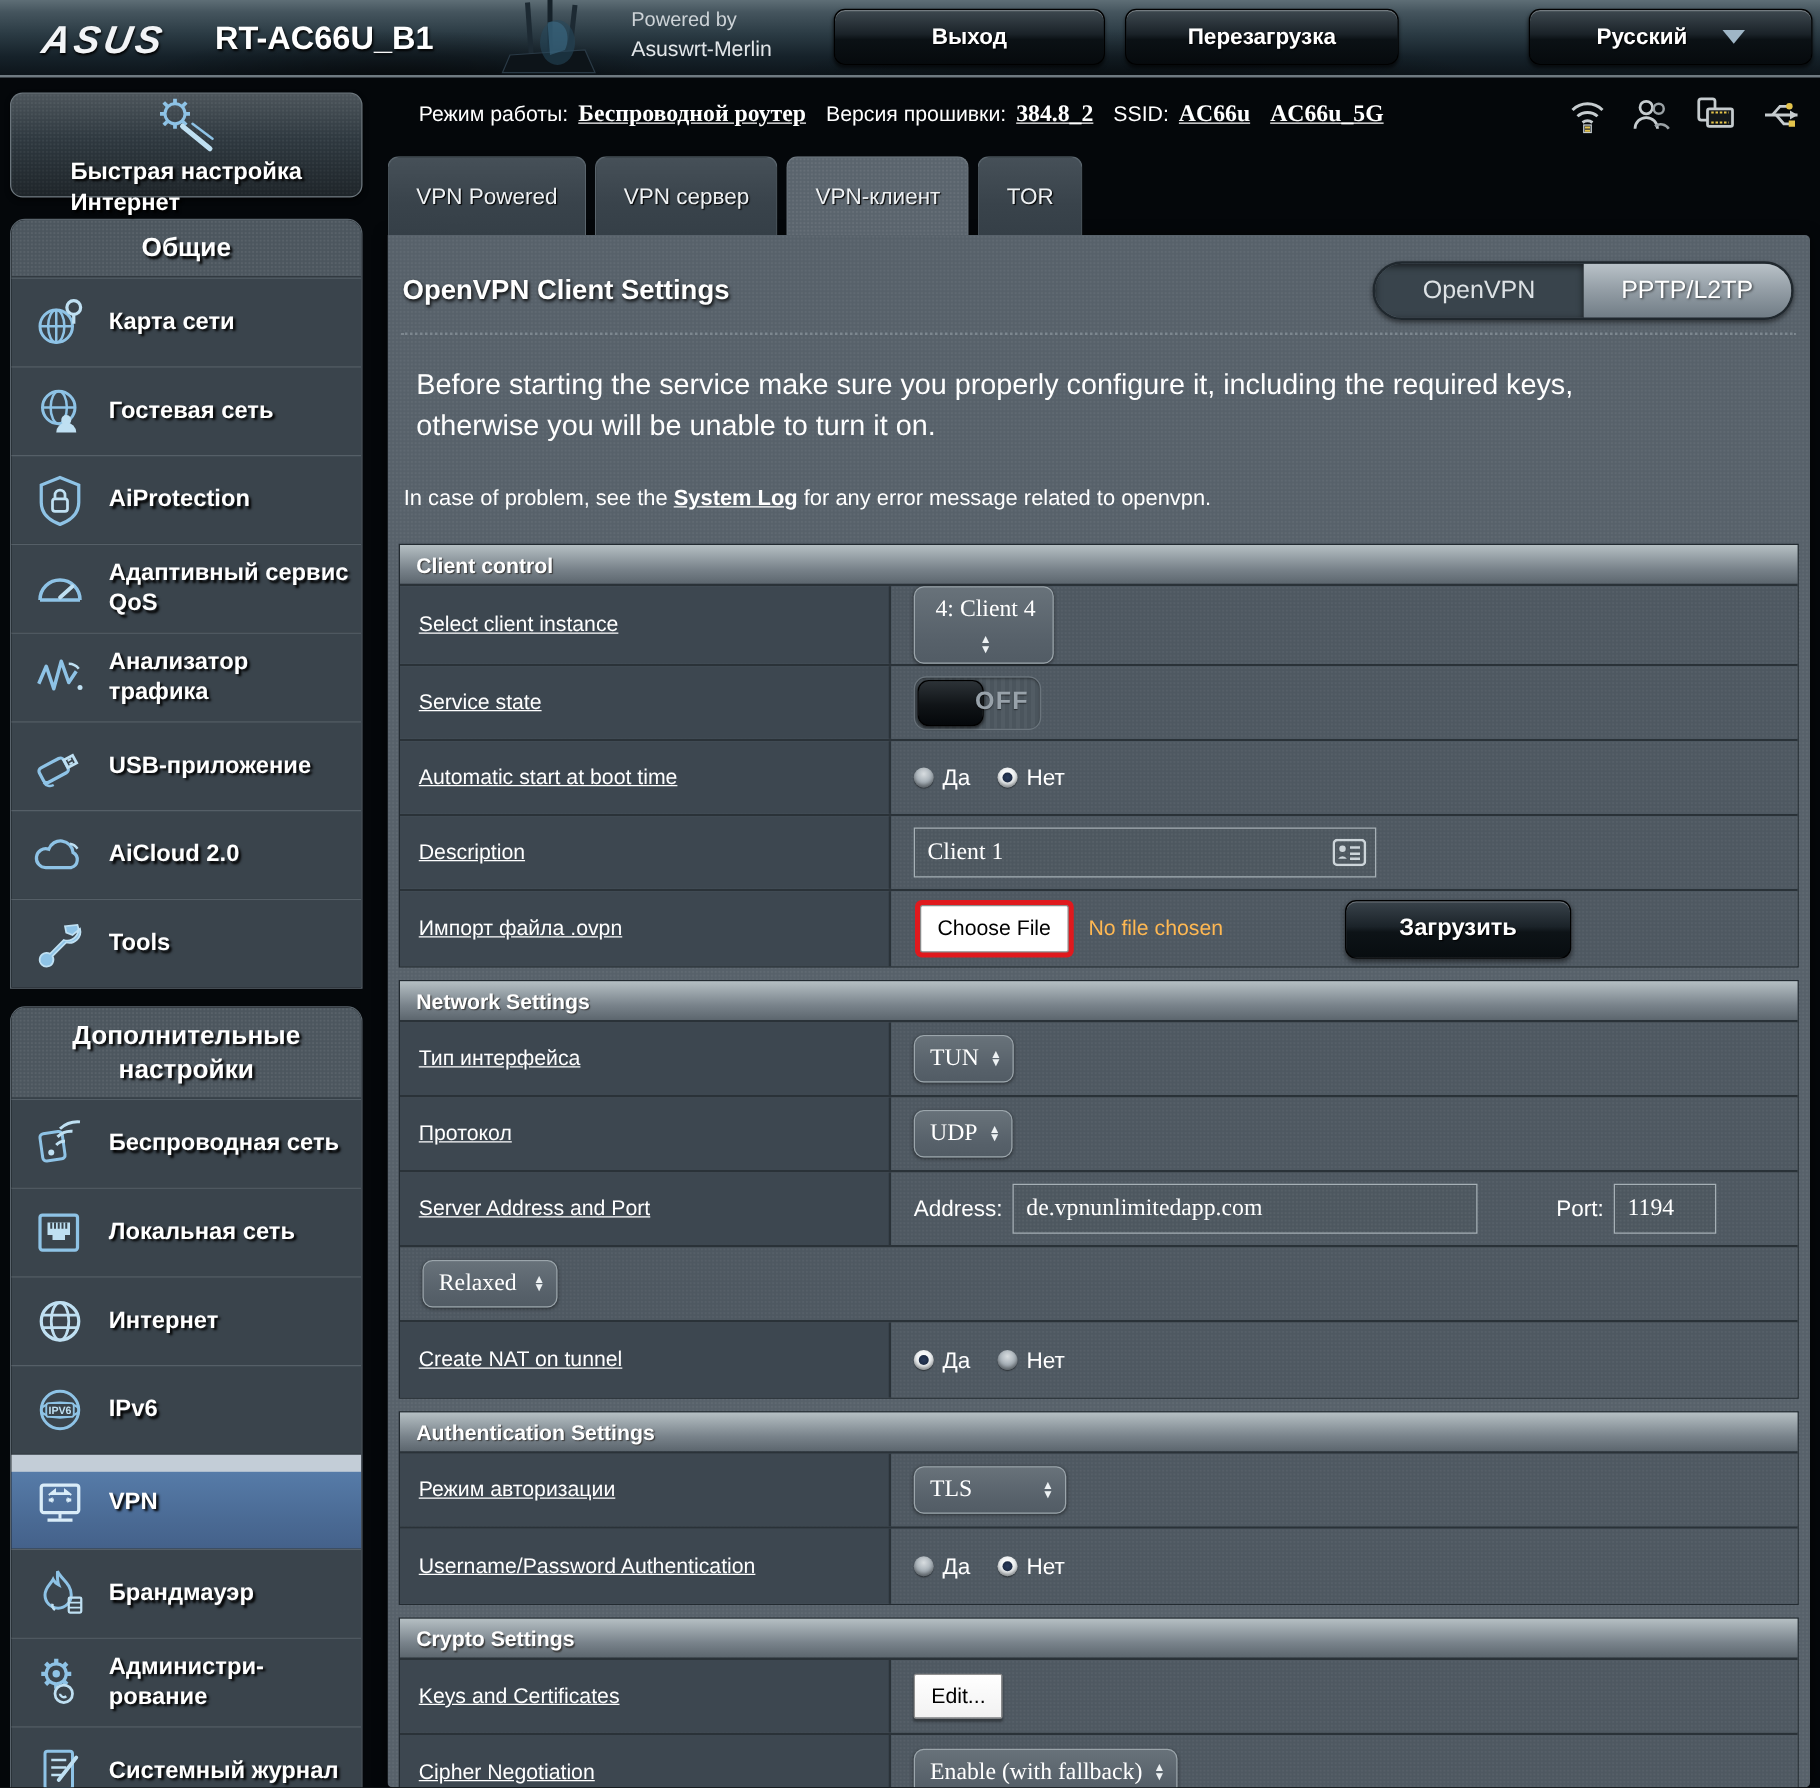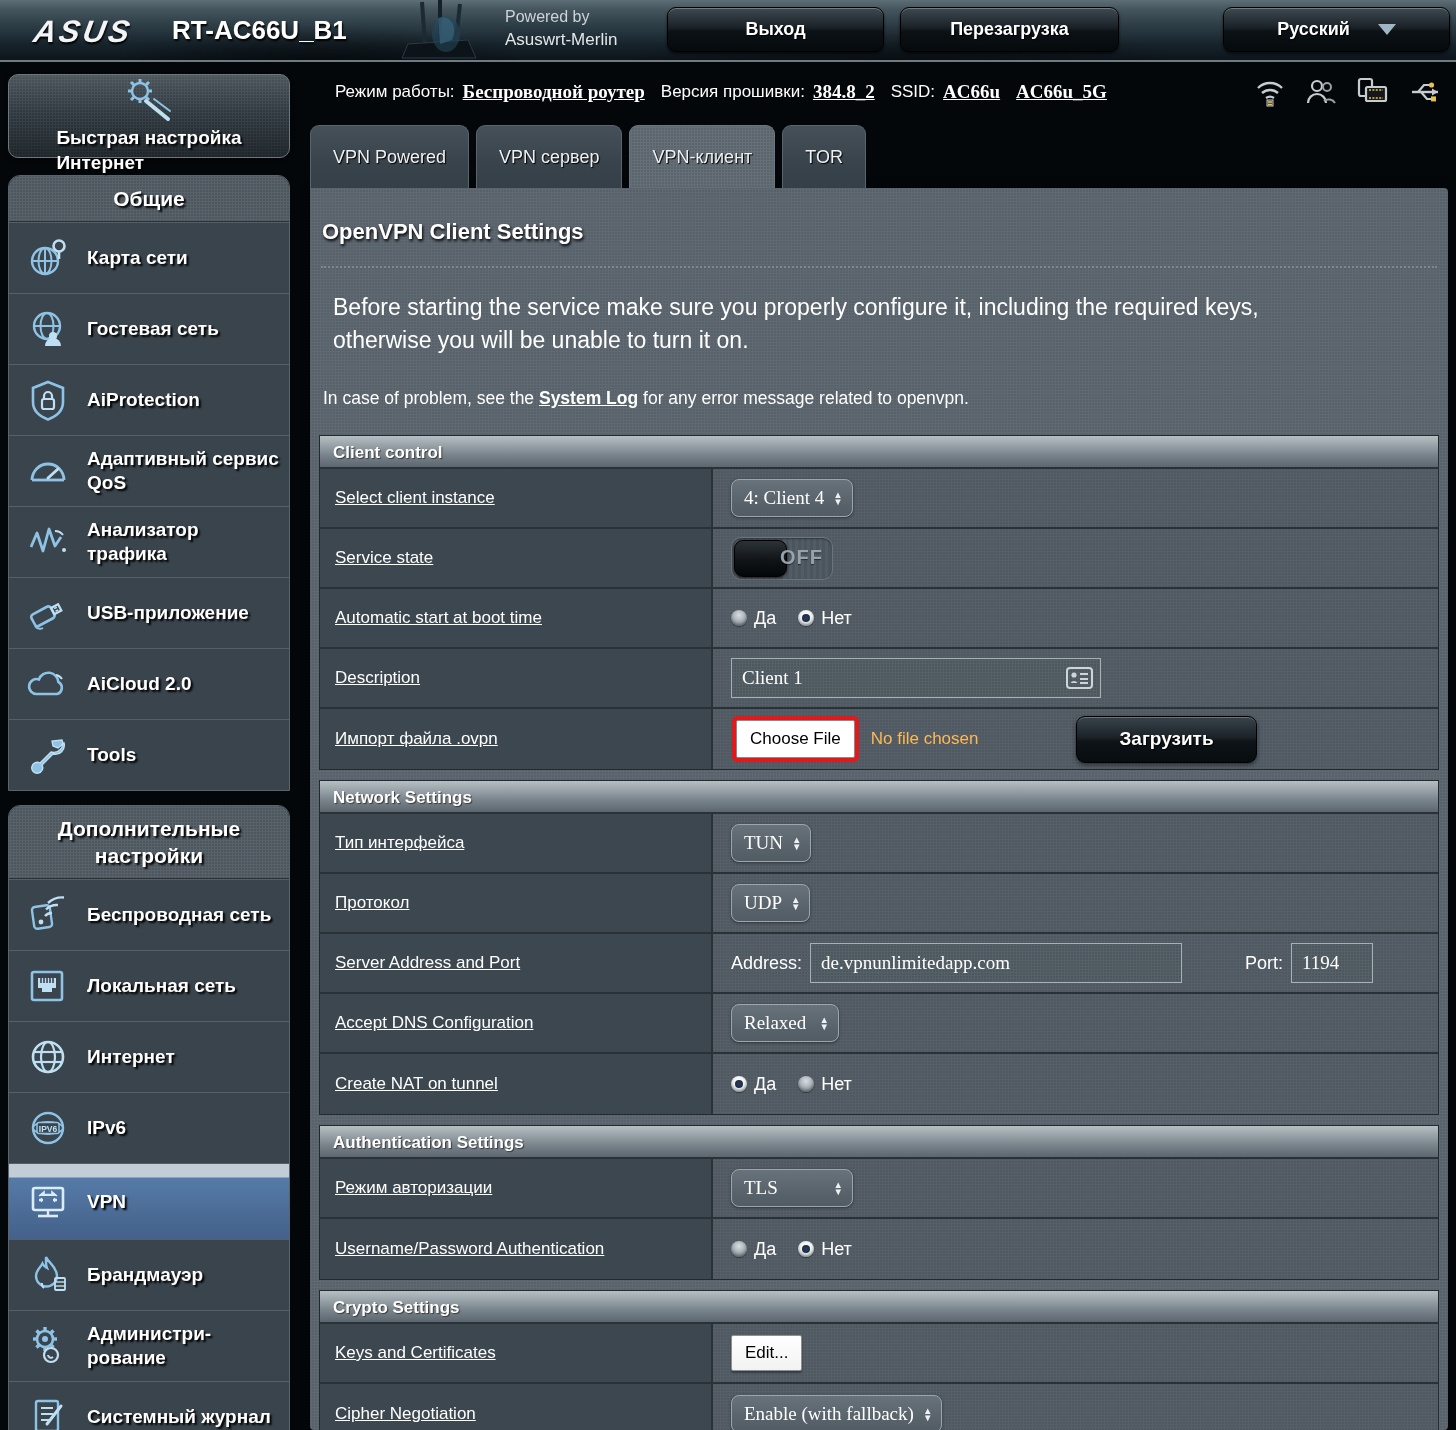--- a/index.html
+++ b/index.html
@@ -112,21 +112,21 @@
   .cell-v { flex:1; background-color:#4e5861;
     background-image:radial-gradient(rgba(255,255,255,.045) 1px, transparent 1.2px); background-size:3px 3px;
     display:flex; align-items:center; padding-left:18px; color:#fff; font-size:18px; }
 
   
   .select { display:inline-flex; align-items:center; justify-content:space-between; gap:9px;
     background:linear-gradient(180deg,#68727a,#57616a 70%,#525c65); border:1px solid #9ba5ab; border-radius:8px;
     padding:7px 9px 7px 12px; cursor:pointer; box-shadow:0 1px 3px rgba(0,0,0,.45); }
   .select .s-txt { font-family:"Liberation Serif", serif; font-size:19px; color:#fff; white-space:nowrap; }
   .select .s-arrows { display:flex; flex-direction:column; line-height:7.5px; font-size:9.5px; color:#eef2f4; }
-  .w-instance { min-width:112px; } .w-mini { min-width:66px; } .w-relaxed { min-width:108px; }
+  .w-instance { min-width:112px;flex-direction:column; } .w-mini { min-width:66px; } .w-relaxed { min-width:108px; }
   .w-tls { min-width:122px; } .w-cipher { min-width:198px; }
 
   .toggle { position:relative; width:102px; height:43px; border-radius:10px; border:1px solid #6b757d;
     background:repeating-linear-gradient(90deg,#4b555d 0 3px,#525c64 3px 6px); cursor:pointer;
     box-shadow:inset 0 1px 2px rgba(0,0,0,.4); }
   .toggle .knob { position:absolute; left:2px; top:2px; width:53px; height:37px; border-radius:9px;
     background:linear-gradient(180deg,#2c3237 0%,#101417 55%,#04070a 100%); border:1px solid #000;
     box-shadow:0 1px 3px rgba(0,0,0,.7); }
   .toggle .off-txt { position:absolute; right:9px; top:8px; color:#98a2aa; font-weight:bold; font-size:20px;
     letter-spacing:1px; text-shadow:0 1px 1px rgba(0,0,0,.5); }
@@ -487,20 +487,24 @@
     <nav class="tabs">
       <div class="tab">VPN Powered</div>
       <div class="tab">VPN сервер</div>
       <div class="tab active">VPN-клиент</div>
       <div class="tab">TOR</div>
     </nav>
 
     <section class="panel">
       <div class="title-row">
         <h1 class="page-title">OpenVPN Client Settings</h1>
+        <div class="vpn-type">
+          <button class="half sel">OpenVPN</button>
+          <button class="half unsel">PPTP/L2TP</button>
+        </div>
       </div>
       <hr class="divider">
 
       <p class="intro">
         <span>Before starting the service make sure you properly configure it, including the required keys,</span><br>
         <span>otherwise you will be unable to turn it on.</span>
       </p>
       <p class="problem">
         <span>In case of problem, see the </span><a class="syslog-link">System Log</a><span> for any error message related to openvpn.</span>
       </p>
@@ -605,21 +609,20 @@
           <div class="cell-l">Server Address and Port</div>
           <div class="cell-v">
             <span class="addr-lbl">Address:</span>
             <input class="text-input inp-addr" value="de.vpnunlimitedapp.com" style="">
             <span class="port-lbl">Port:</span>
             <input class="text-input inp-port" value="1194" style="">
           </div>
         </div>
 
         <div class="row">
-          <div class="cell-l">Accept DNS Configuration</div>
           <div class="cell-v">
             <div class="select w-relaxed">
               <span class="s-txt">Relaxed</span>
               <span class="s-arrows">
                   <span>▲</span>
                   <span>▼</span>
                 </span>
             </div>
           </div>
         </div>

